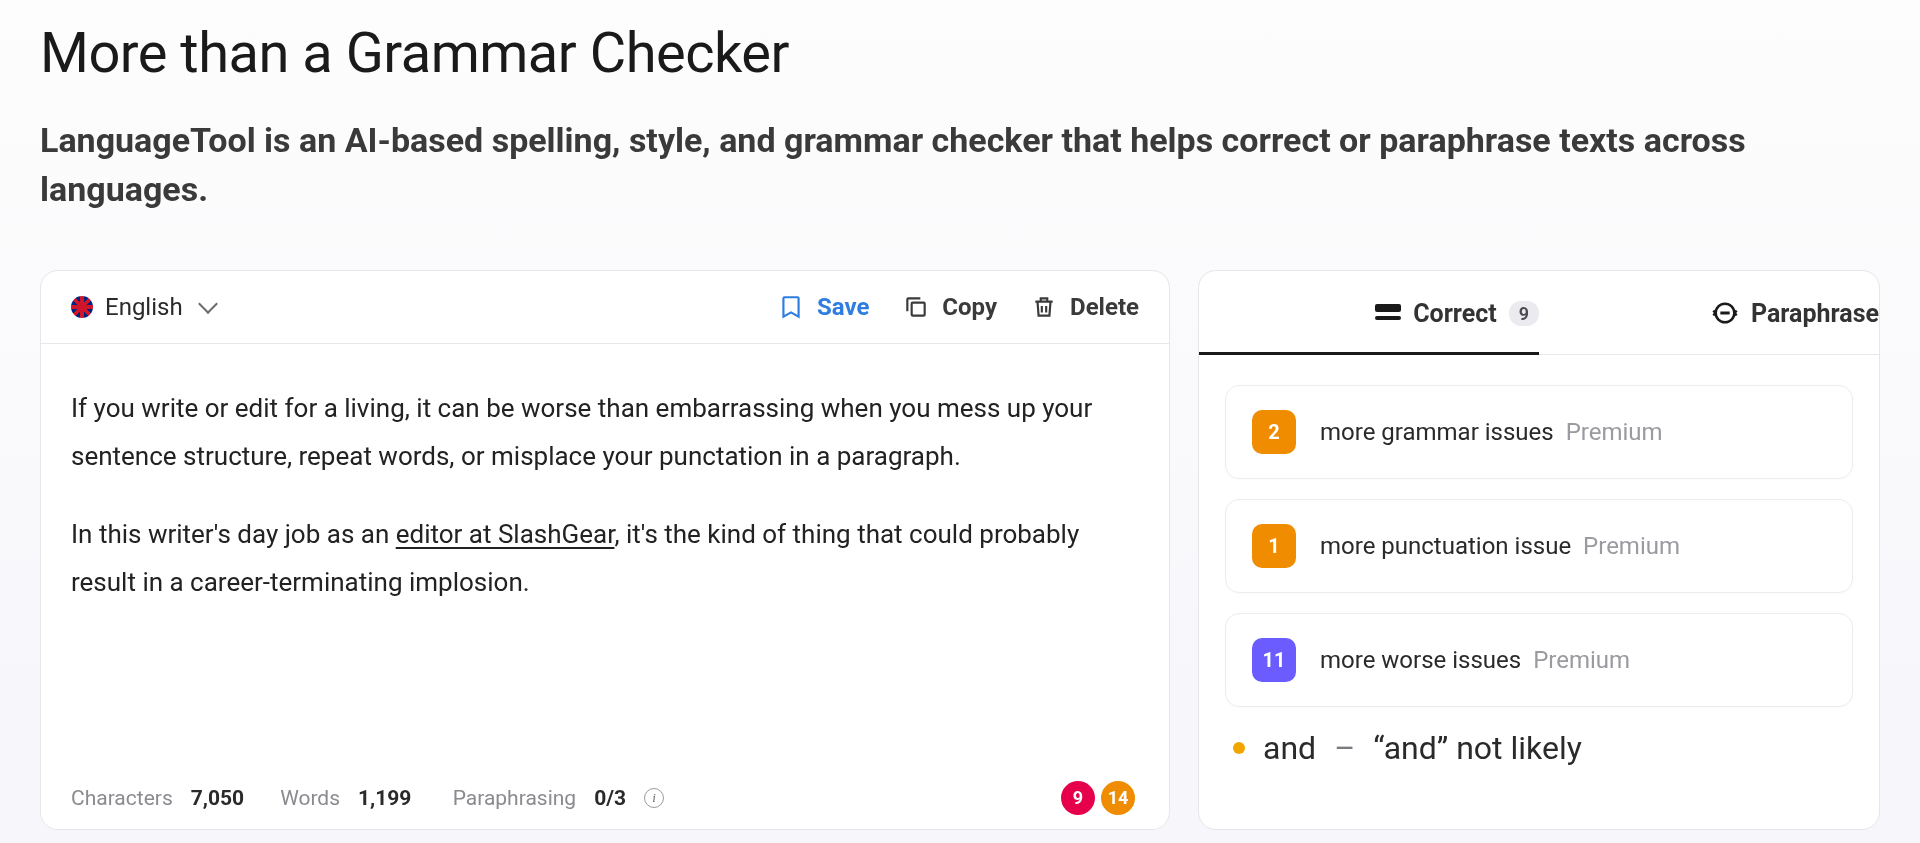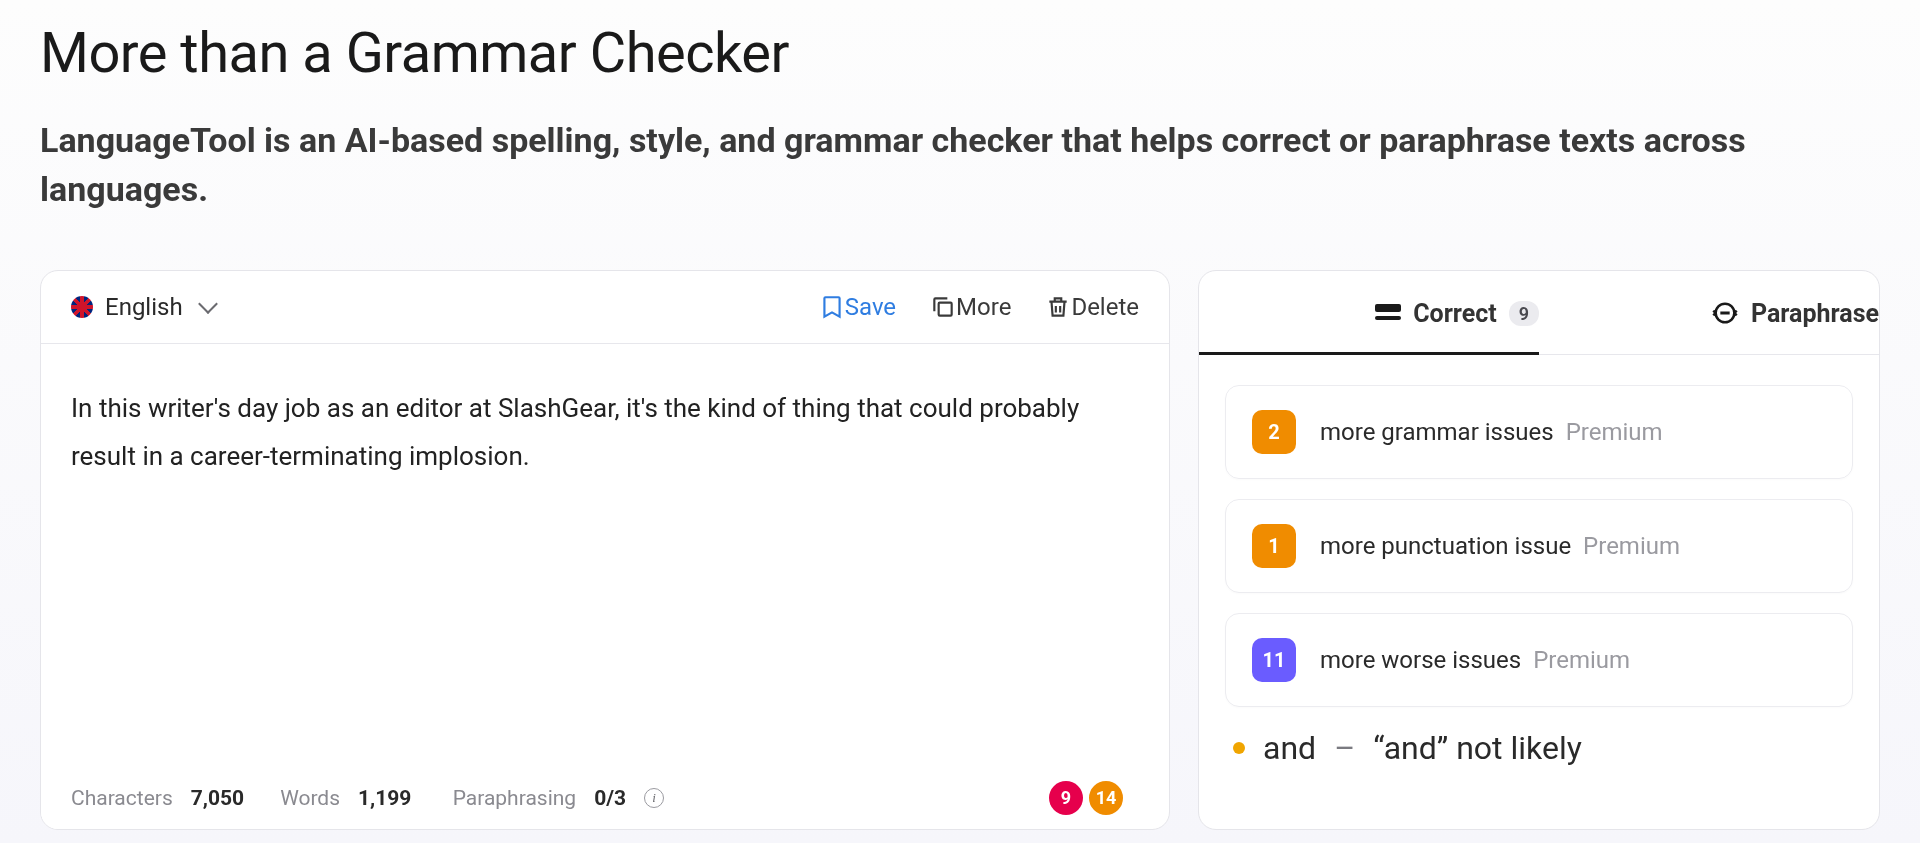--- a/index.html
+++ b/index.html
@@ -60,36 +60,36 @@
     background:
       linear-gradient(45deg, transparent 45%, #cf142b 45%, #cf142b 55%, transparent 55%),
       linear-gradient(-45deg, transparent 45%, #cf142b 45%, #cf142b 55%, transparent 55%),
       linear-gradient(to right, transparent 40%, #cf142b 40%, #cf142b 60%, transparent 60%),
       linear-gradient(to bottom, transparent 40%, #cf142b 40%, #cf142b 60%, transparent 60%),
       #00247d;
     position: relative;
   }
   .chev { width: 14px; height: 14px; border-right: 2px solid #6b6b70; border-bottom: 2px solid #6b6b70; transform: rotate(45deg); margin-top:-6px; margin-left:6px;}
   .toolbar-actions { display: flex; gap: 34px; }
-  .tbtn { display: flex; align-items: center; gap: 0; font-size: 24px; color: #3a3a3a; cursor: pointer; }
+  .tbtn { display: flex; align-items: center; gap: 13px; font-size: 24px; color: #3a3a3a; cursor: pointer; font-weight: bold; }
   .tbtn.save { color: #2f7de1; }
   .icon-svg { width: 26px; height: 26px; }
   .editor-body {
     padding: 40px 30px 0 30px;
     font-size: 26px;
     line-height: 1.85;
     color: #222;
     flex: 1;
     overflow: hidden;
   }
   .editor-body p { margin-bottom: 30px; }
-  .editor-body .link { text-underline-offset: 4px; margin-top: 44px; }
+  .editor-body .link { text-decoration: underline; text-underline-offset: 4px; margin-top: 44px; }
   .status-bar {
     position: absolute;
-    bottom: 0; left: 0; right: 16px;
+    bottom: 0; left: 0; right: 4px;
     display: flex;
     align-items: center;
     justify-content: space-between;
     padding: 10px 30px 14px 30px;
     background: linear-gradient(to bottom, rgba(255,255,255,0) 0%, rgba(255,255,255,0.95) 40%, #fff 100%);
     font-size: 21px;
     color: #8a8a90;
   }
   .status-left { display: flex; align-items: center; gap: 18px; }
   .status-left .val { color: #2a2a2a; font-weight: 700; }
@@ -194,32 +194,33 @@
           <svg class="icon-svg" viewBox="0 0 24 24" fill="none" stroke="#2f7de1" stroke-width="2">
               <path d="M6 3h12a1 1 0 0 1 1 1v17l-7-4-7 4V4a1 1 0 0 1 1-1z"></path>
             </svg>
           <span>Save</span>
         </div>
         <div class="tbtn">
           <svg class="icon-svg" viewBox="0 0 24 24" fill="none" stroke="#3a3a3a" stroke-width="2">
               <rect x="8" y="8" width="12" height="12" rx="1"></rect>
               <path d="M4 16V5a1 1 0 0 1 1-1h11"></path>
             </svg>
-          <span>More</span>
+          <span>Copy</span>
         </div>
         <div class="tbtn">
           <svg class="icon-svg" viewBox="0 0 24 24" fill="none" stroke="#3a3a3a" stroke-width="2">
               <path d="M4 7h16M9 7V4h6v3M6 7l1 13h10l1-13M10 11v6M14 11v6"></path>
             </svg>
           <span>Delete</span>
         </div>
       </div>
     </div>
 
     <div class="editor-body">
+      <p>If you write or edit for a living, it can be worse than embarrassing when you mess up your sentence structure, repeat words, or misplace your punctation in a paragraph.</p>
       <p>
         <span>In this writer's day job as an </span><span class="link">editor at SlashGear</span><span>, it's the kind of thing that could probably result in a career-terminating implosion.</span>
       </p>
     </div>
 
     <div class="status-bar">
       <div class="status-left">
         <span>Characters</span>
         <span class="val">7,050</span>
         <span class="sep"></span>

